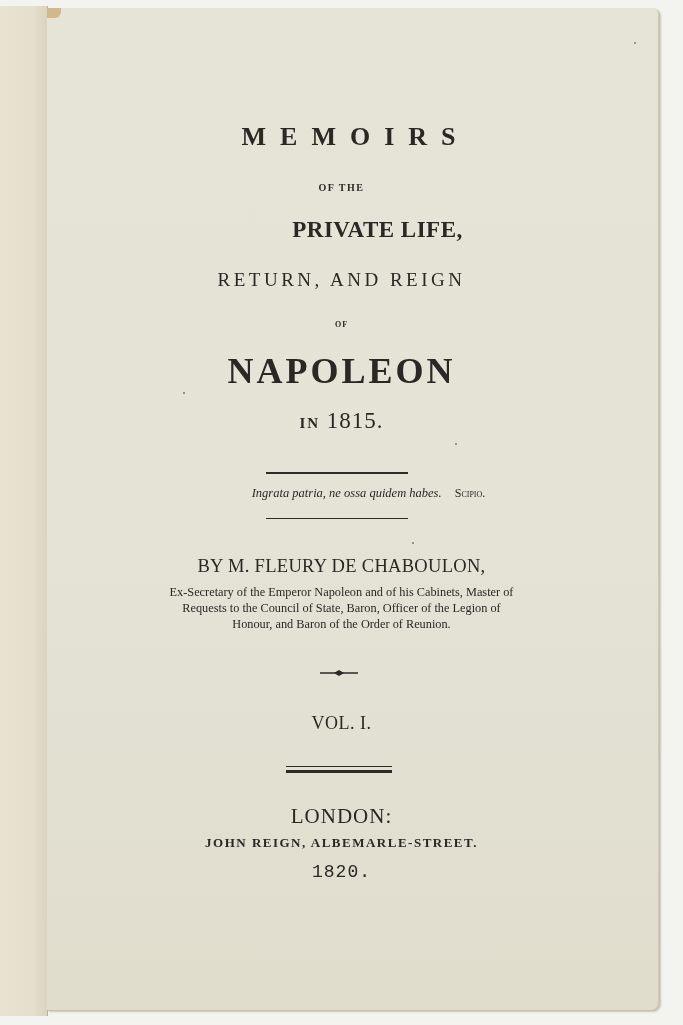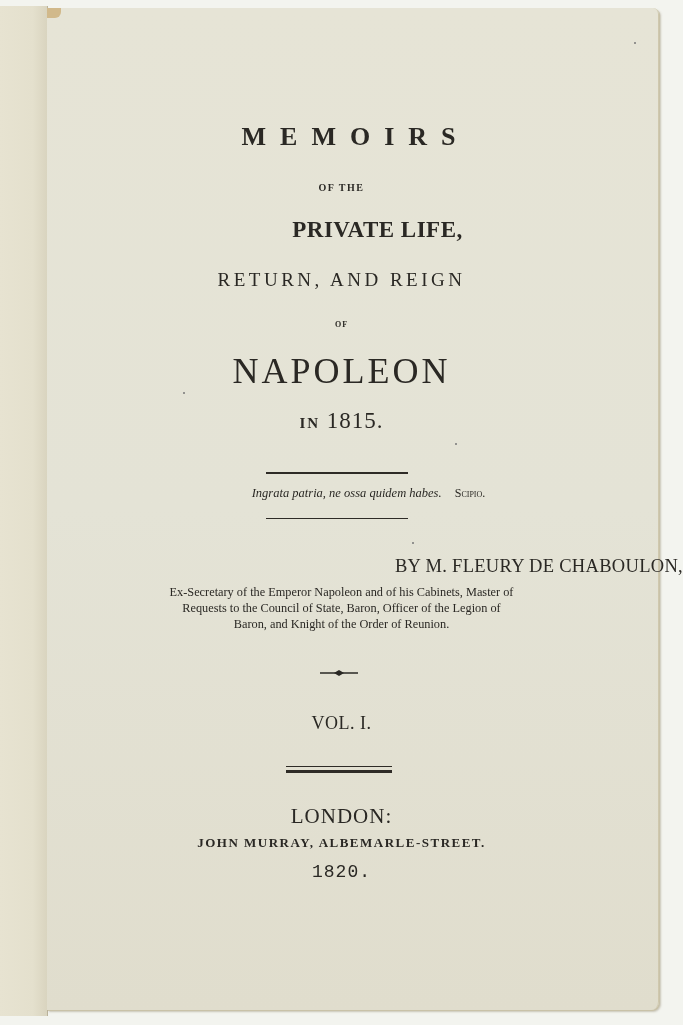--- a/index.html
+++ b/index.html
@@ -24,28 +24,28 @@
   .tab-corner {
     position:absolute; left:0; top:0; width:14px; height:10px;
     background:#c7a66b; border-radius:0 0 6px 0; opacity:0.7;
   }
   .line { position:absolute; left:0; width:683px; text-align:center; color:#2a2824; white-space:nowrap; }
   .memoirs { top:122px; font-size:26px; font-weight:bold; letter-spacing:14px; padding-left:14px; }
   .ofthe { top:182px; font-size:10px; letter-spacing:1.5px; font-weight:bold; font-variant:small-caps; }
   .private { top:217px; font-size:23px; font-weight:bold; letter-spacing:0.5px;margin-left:36px; }
   .return { top:269px; font-size:19px; letter-spacing:3.5px; }
   .of2 { top:320px; font-size:8px; letter-spacing:1px; font-weight:bold; }
-  .napoleon { top:350px; font-size:36px; font-weight:normal; letter-spacing:3px; }
+  .napoleon { top:350px; font-size:36px; font-weight:bold; letter-spacing:3px; }
   .in1815 { top:408px; font-size:23px; letter-spacing:1px; }
   .in1815 .sc { font-size:15px; font-weight:bold; letter-spacing:2px;text-align:center; }
   .rule { position:absolute; height:1.5px; background:#2e2b26; }
   .motto { top:486px; font-size:12.5px;padding-left:27px; }
   .motto .it { font-style:italic; }
   .motto .sc { font-variant:small-caps; font-size:12px; margin-left:10px; }
-  .by { top:556px; font-size:18.5px; letter-spacing:0.3px;text-align:right; }
+  .by { top:556px; font-size:18.5px; letter-spacing:0.3px; }
   .desc { top:584px; font-size:12.3px; line-height:16px; }
   .ornament { position:absolute; left:320px; top:669px; width:38px; height:8px; }
   .vol { top:713px; font-size:18px; letter-spacing:0.5px; }
   .london { top:804px; font-size:21px; letter-spacing:1px; }
   .murray { top:835px; font-size:13px; font-weight:bold; letter-spacing:1.5px; }
   .year { top:862px; font-size:18px; letter-spacing:1px;font-family:Liberation Mono, monospace; }
   .speck { position:absolute; width:2px; height:2px; background:#777; border-radius:1px; }
 </style>
 </head>
 <body>
@@ -71,33 +71,33 @@
 <div class="line motto">
   <span class="it">Ingrata patria, ne ossa quidem habes.</span>
   <span class="sc">Scipio.</span>
 </div>
 <div class="rule" style="left:266px; top:518px; width:142px; height:1px;"></div>
 
 <div class="line by">BY M. FLEURY DE CHABOULON,</div>
 <div class="line desc">
   <div>Ex-Secretary of the Emperor Napoleon and of his Cabinets, Master of</div>
   <div>Requests to the Council of State, Baron, Officer of the Legion of</div>
-  <div>Baron, and Knight of the Order of Reunion.</div>
+  <div>Honour, and Baron of the Order of Reunion.</div>
 </div>
 
 <svg class="ornament" viewBox="0 0 38 8">
   <line x1="0" y1="4" x2="38" y2="4" stroke="#2a2824" stroke-width="1.4"></line>
   <path d="M14 4 L19 1 L24 4 L19 7 Z" fill="#2a2824"></path>
 </svg>
 
 <div class="line vol">VOL. I.</div>
 
 <div class="rule" style="left:286px; top:766px; width:106px; height:1.2px;"></div>
 <div class="rule" style="left:286px; top:770px; width:106px; height:2.5px;"></div>
 
 <div class="line london">LONDON:</div>
-<div class="line murray">JOHN MURRAY, ALBEMARLE-STREET.</div>
+<div class="line murray">JOHN REIGN, ALBEMARLE-STREET.</div>
 <div class="line year">1820.</div>
 
 <div class="speck" style="left:183px; top:392px;"></div>
 <div class="speck" style="left:455px; top:443px;"></div>
 <div class="speck" style="left:412px; top:542px;"></div>
 <div class="speck" style="left:634px; top:42px;"></div>
 
 </body></html>

